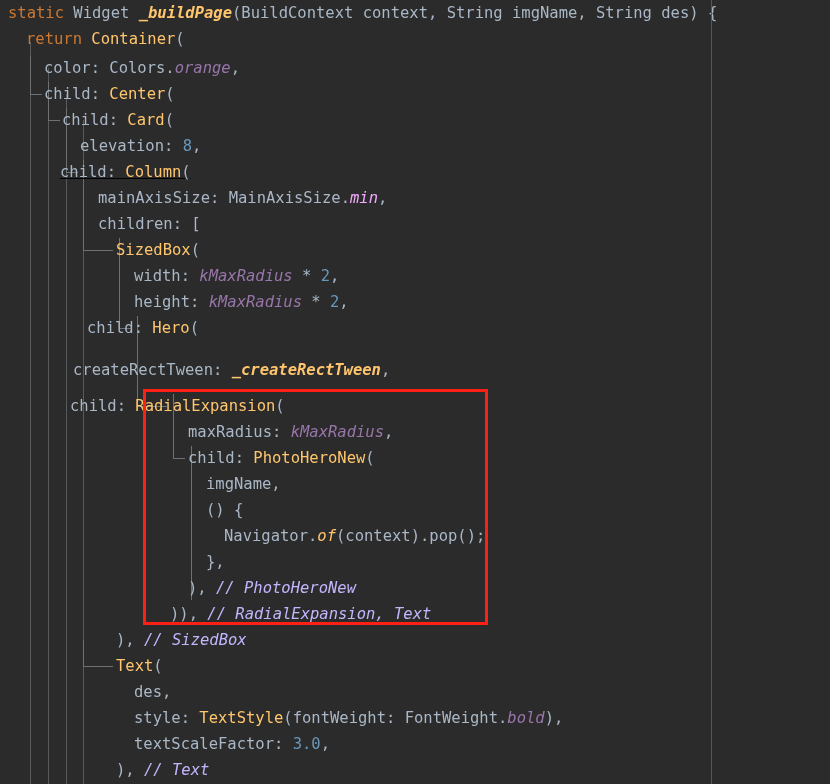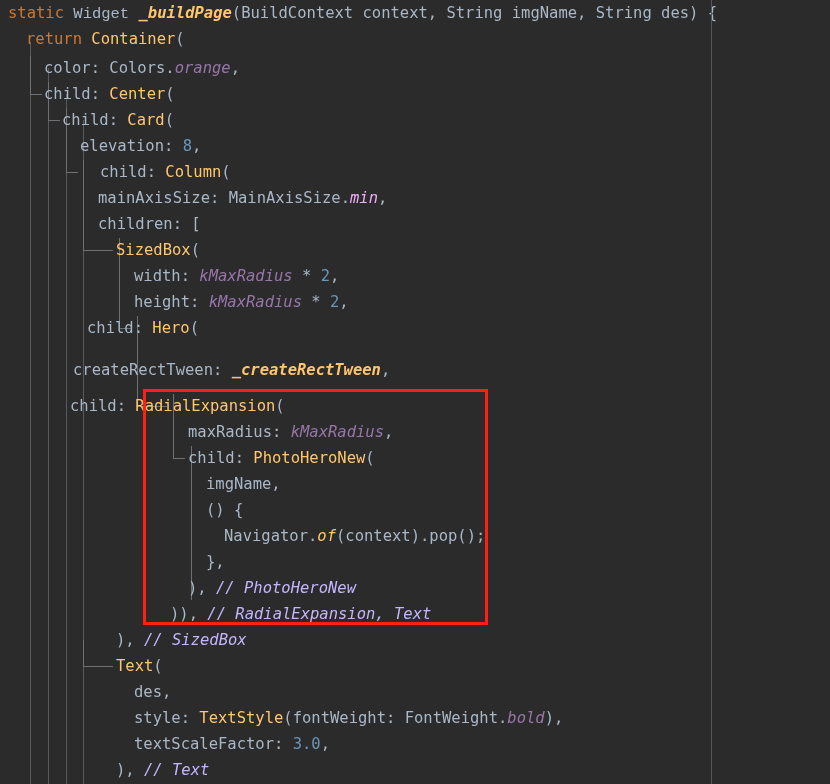--- a/index.html
+++ b/index.html
@@ -74,21 +74,21 @@
     height: 26px;
     line-height: 26px;
     white-space: pre;
     font-size: 15.5px;
     letter-spacing: 0px;
   }
 
   
   .t-plain    { color: #a9b7c6; }
   .t-kw       { color: #cc7832; }
-  .t-type     { color: #a9b7c6; font-family: Liberation Mono, monospace; }
+  .t-type     { color: #a9b7c6; }
   .t-class    { color: #ffc66d; }
   .t-fn       { color: #ffc66d; font-style: italic; font-weight: bold; }
   .t-fn2      { color: #ffc66d; font-style: italic; }
   .t-const    { color: #9876aa; font-style: italic; }
   .t-field    { color: #f0abfc; font-style: italic; }
   .t-num      { color: #6897bb; }
   .t-comment  { color: #c4b5fd; font-style: italic; }
 </style>
 </head>
 <body>
@@ -122,21 +122,21 @@
       <div class="arm" style="left: 83px; top: 666px; width: 30px; background: rgb(110, 113, 116);"></div>
     </div>
 
   <div class="code-layer" id="code-layer">
       <div class="line" style="top: 0px; padding-left: 8px;"><span class="t-kw">static</span><span class="t-plain"> </span><span class="t-type">Widget</span><span class="t-plain"> </span><span class="t-fn">_buildPage</span><span class="t-plain">(BuildContext context, String imgName, String des) {</span></div>
       <div class="line" style="top: 26px; padding-left: 26px;"><span class="t-kw">return</span><span class="t-plain"> </span><span class="t-class">Container</span><span class="t-plain">(</span></div>
       <div class="line" style="top: 55px; padding-left: 44px;"><span class="t-plain">color: Colors.</span><span class="t-const">orange</span><span class="t-plain">,</span></div>
       <div class="line" style="top: 81px; padding-left: 44px;"><span class="t-plain">child: </span><span class="t-class">Center</span><span class="t-plain">(</span></div>
       <div class="line" style="top: 107px; padding-left: 62px;"><span class="t-plain">child: </span><span class="t-class">Card</span><span class="t-plain">(</span></div>
       <div class="line" style="top: 133px; padding-left: 80px;"><span class="t-plain">elevation: </span><span class="t-num">8</span><span class="t-plain">,</span></div>
-      <div class="line" style="top: 159px; padding-left: 100px;"><span class="t-plain">child: </span><span class="t-class">Column</span><span class="t-plain">(</span></div>
+      <div class="line" style="top: 159px; padding-left: 60px; text-decoration: underline;"><span class="t-plain">child: </span><span class="t-class">Column</span><span class="t-plain">(</span></div>
       <div class="line" style="top: 185px; padding-left: 98px;"><span class="t-plain">mainAxisSize: MainAxisSize.</span><span class="t-field">min</span><span class="t-plain">,</span></div>
       <div class="line" style="top: 211px; padding-left: 98px;"><span class="t-plain">children: [</span></div>
       <div class="line" style="top: 237px; padding-left: 116px;"><span class="t-class">SizedBox</span><span class="t-plain">(</span></div>
       <div class="line" style="top: 263px; padding-left: 134px;"><span class="t-plain">width: </span><span class="t-const">kMaxRadius</span><span class="t-plain"> * </span><span class="t-num">2</span><span class="t-plain">,</span></div>
       <div class="line" style="top: 289px; padding-left: 134px;"><span class="t-plain">height: </span><span class="t-const">kMaxRadius</span><span class="t-plain"> * </span><span class="t-num">2</span><span class="t-plain">,</span></div>
       <div class="line" style="top: 315px; padding-left: 87px;"><span class="t-plain">child: </span><span class="t-class">Hero</span><span class="t-plain">(</span></div>
       <div class="line" style="top: 341px; padding-left: 73px; margin-top: 16px;"><span class="t-plain">createRectTween: </span><span class="t-fn">_createRectTween</span><span class="t-plain">,</span></div>
       <div class="line" style="top: 393px; padding-left: 70px;"><span class="t-plain">child: </span><span class="t-class">RadialExpansion</span><span class="t-plain">(</span></div>
       <div class="line" style="top: 419px; padding-left: 188px;"><span class="t-plain">maxRadius: </span><span class="t-const">kMaxRadius</span><span class="t-plain">,</span></div>
       <div class="line" style="top: 445px; padding-left: 188px;"><span class="t-plain">child: </span><span class="t-class">PhotoHeroNew</span><span class="t-plain">(</span></div>

